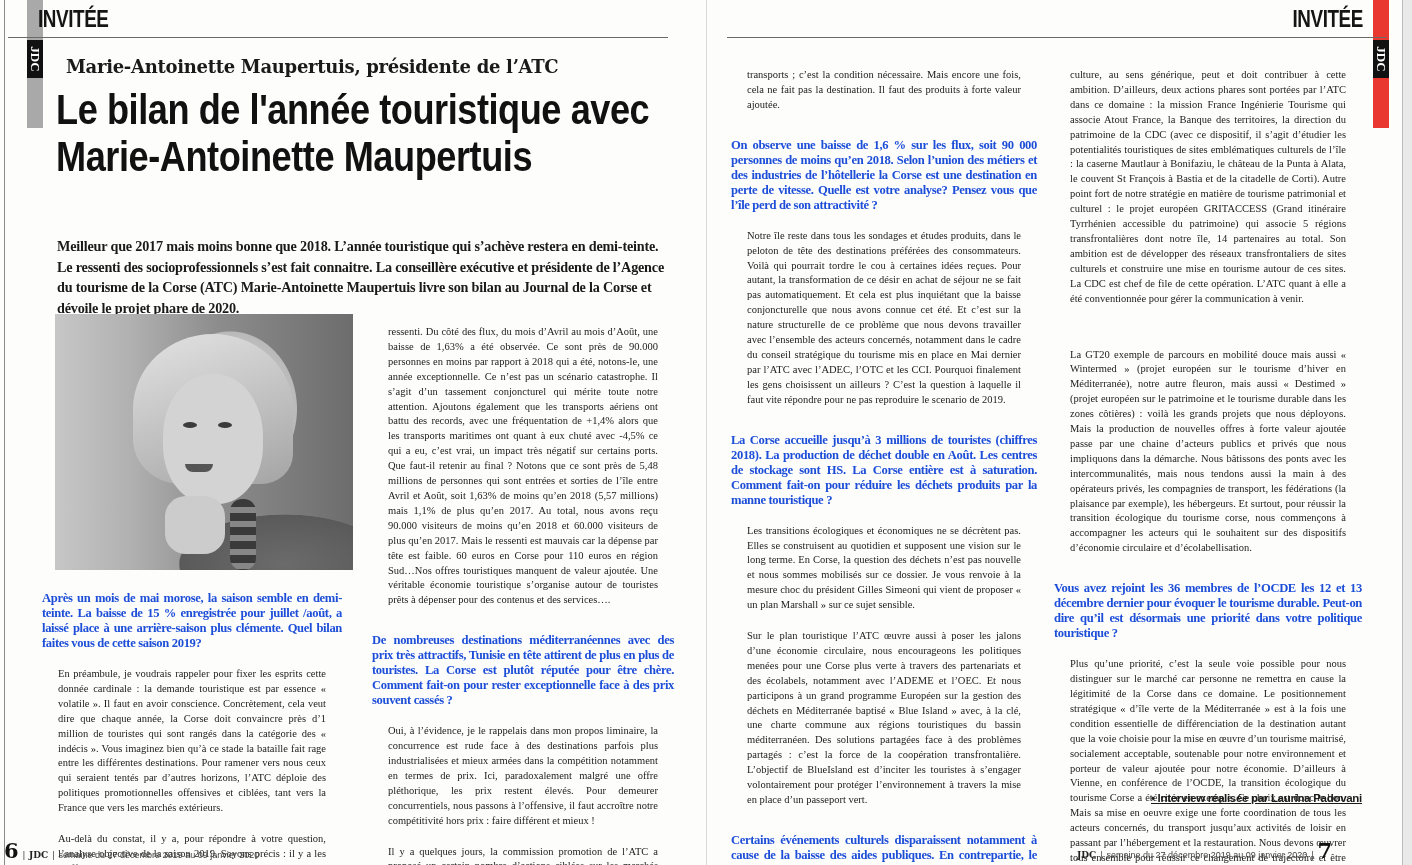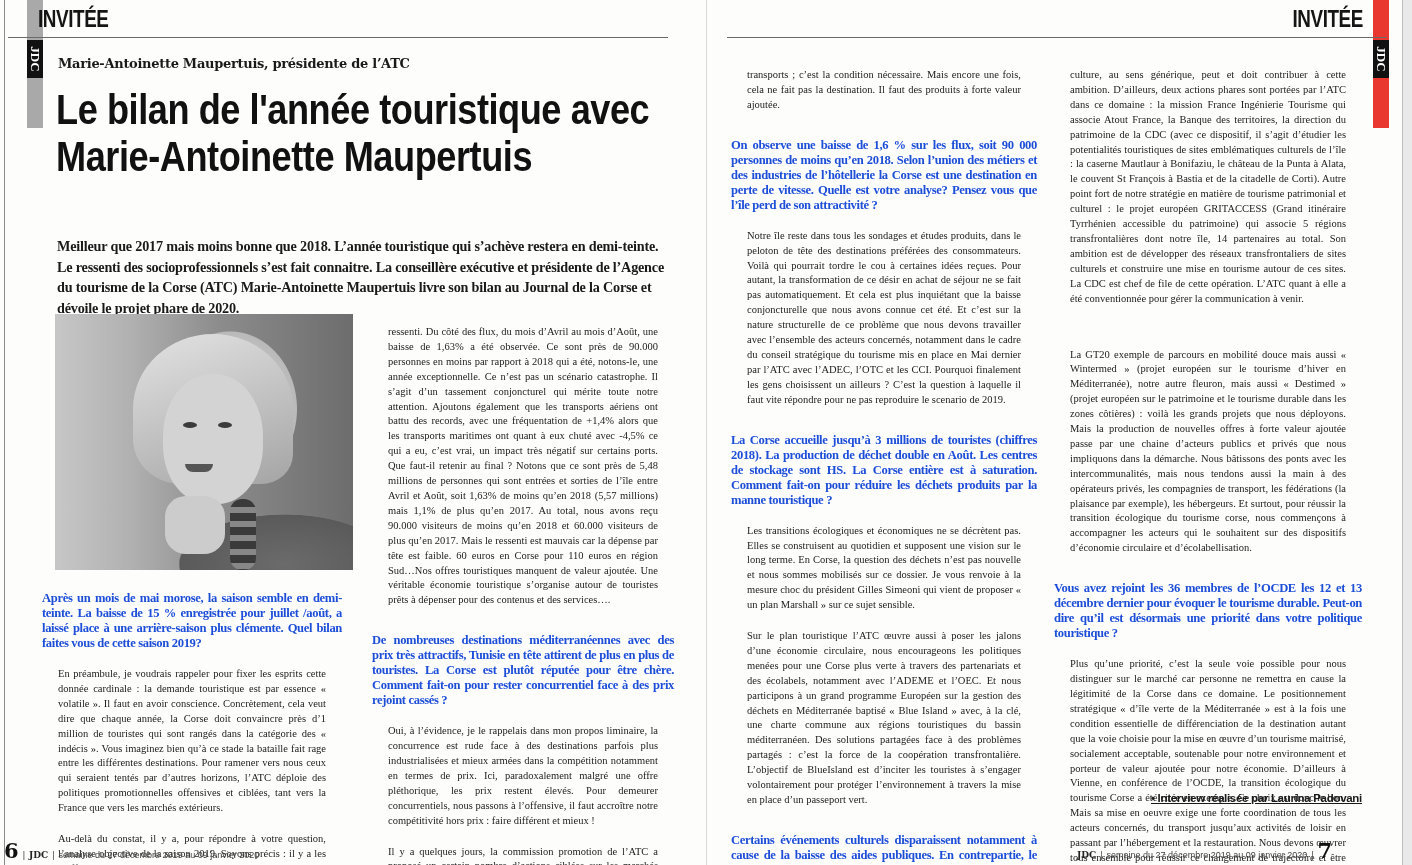--- a/index.html
+++ b/index.html
@@ -32,22 +32,22 @@
     position: absolute; width: 16px; height: 38px; top: 40px;
     background: #111; color: #fff;
     font-family: "Liberation Serif", serif; font-weight: bold; font-size: 13px;
     display: flex; align-items: center; justify-content: center;
   }
   .jdc-badge span { transform: rotate(90deg); display: block; white-space: nowrap; }
   .badge-left { left: 27px; }
   .badge-right { left: 666px; }
 
   .kicker {
-    position: absolute; left: 58px; top: 56px;
-    font-family: "DejaVu Serif", serif; font-weight: bold; font-size: 13px; color: #1a1a1a;
+    position: absolute; left: 66px; top: 56px;
+    font-family: "DejaVu Serif", serif; font-weight: bold; font-size: 18px; color: #1a1a1a;
     letter-spacing: -0.3px;
   }
   .headline {
     position: absolute; left: 56px; top: 86px; width: 650px;
     font-family: "Liberation Sans", sans-serif; font-weight: bold;
     font-size: 42px; line-height: 47px; color: #111;
     transform: scaleX(0.86); transform-origin: left top; width: 760px; letter-spacing: -0.5px;
   }
   .chapo {
     position: absolute; left: 57px; top: 236px; width: 610px;
@@ -131,21 +131,21 @@
 
   <div class="col" style="left:42px; top:591px; width:300px;">
     <div class="q">Après un mois de mai morose, la saison semble en demi-teinte. La baisse de 15 % enregistrée pour juillet /août, a laissé place à une arrière-saison plus clémente. Quel bilan faites vous de cette saison 2019?</div>
     <p class="a">En préambule, je voudrais rappeler pour fixer les esprits cette donnée cardinale : la demande touristique est par essence « volatile ». Il faut en avoir conscience. Concrètement, cela veut dire que chaque année, la Corse doit convaincre près d’1 million de touristes qui sont rangés dans la catégorie des « indécis ». Vous imaginez bien qu’à ce stade la bataille fait rage entre les différentes destinations. Pour ramener vers nous ceux qui seraient tentés par d’autres horizons, l’ATC déploie des politiques promotionnelles offensives et ciblées, tant vers la France que vers les marchés extérieurs.</p>
     <p class="a">Au-delà du constat, il y a, pour répondre à votre question, l’analyse objective de la saison 2019. Soyons précis : il y a les chiffres et le</p>
   </div>
 
   <div class="col" style="left:372px; top:309px; width:302px;">
     <p class="a">ressenti. Du côté des flux, du mois d’Avril au mois d’Août, une baisse de 1,63% a été observée. Ce sont près de 90.000 personnes en moins par rapport à 2018 qui a été, notons-le, une année exceptionnelle. Ce n’est pas un scénario catastrophe. Il s’agit d’un tassement conjoncturel qui mérite toute notre attention. Ajoutons également que les transports aériens ont battu des records, avec une fréquentation de +1,4% alors que les transports maritimes ont quant à eux chuté avec -4,5% ce qui a eu, c’est vrai, un impact très négatif sur certains ports. Que faut-il retenir au final ? Notons que ce sont près de 5,48 millions de personnes qui sont entrées et sorties de l’île entre Avril et Août, soit 1,63% de moins qu’en 2018 (5,57 millions) mais 1,1% de plus qu’en 2017. Au total, nous avons reçu 90.000 visiteurs de moins qu’en 2018 et 60.000 visiteurs de plus qu’en 2017. Mais le ressenti est mauvais car la dépense par tête est faible. 60 euros en Corse pour 110 euros en région Sud…Nos offres touristiques manquent de valeur ajoutée. Une véritable économie touristique s’organise autour de touristes prêts à dépenser pour des contenus et des services….</p>
     <div class="gap"></div>
-    <div class="q">De nombreuses destinations méditerranéennes avec des prix très attractifs, Tunisie en tête attirent de plus en plus de touristes. La Corse est plutôt réputée pour être chère. Comment fait-on pour rester concurrentiel face à des prix rejoint cassés ?</div>
+    <div class="q">De nombreuses destinations méditerranéennes avec des prix très attractifs, Tunisie en tête attirent de plus en plus de touristes. La Corse est plutôt réputée pour être chère. Comment fait-on pour rester exceptionnelle face à des prix souvent cassés ?</div>
     <p class="a">Oui, à l’évidence, je le rappelais dans mon propos liminaire, la concurrence est rude face à des destinations parfois plus industrialisées et mieux armées dans la compétition notamment en termes de prix. Ici, paradoxalement malgré une offre pléthorique, les prix restent élevés. Pour demeurer concurrentiels, nous passons à l’offensive, il faut accroître notre compétitivité hors prix : faire différent et mieux !</p>
     <p class="a">Il y a quelques jours, la commission promotion de l’ATC a proposé un certain nombre d’actions ciblées sur les marchés étrangers. Parallèlement, des moyens supplémentaires dévolus à défendre l’image de la destination ont été débloqués. Enfin, nous préparons actuellement avec les deux CCI (2A et 2B) et l’OTC (Office des Transports), un plan d’action spécifique destiné à stimuler l’offre de transport sur la Corse. Pour qu’il y ait des touristes, il faut des</p>
   </div>
 
   <div class="folio folio-left">
     <span class="num">6</span>
     <span>|</span>
     <span class="brand">JDC</span>
     <span>|</span>
     <span>semaine du 27 décembre 2019 au 09 janvier 2020</span>

